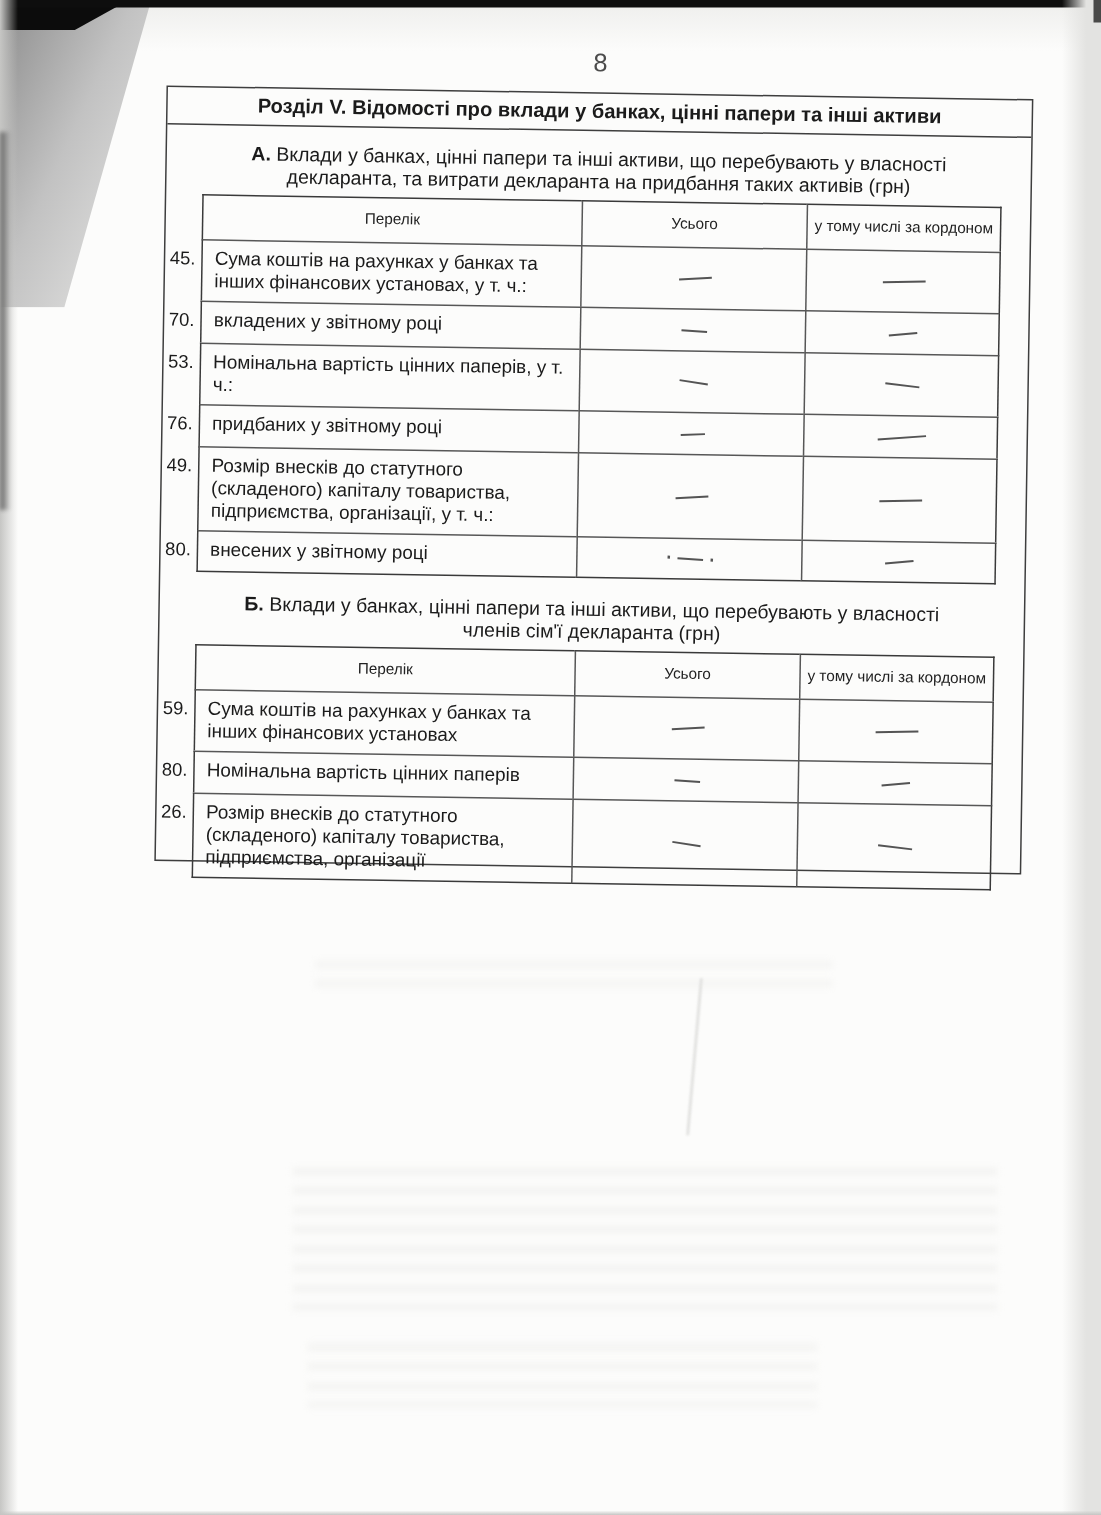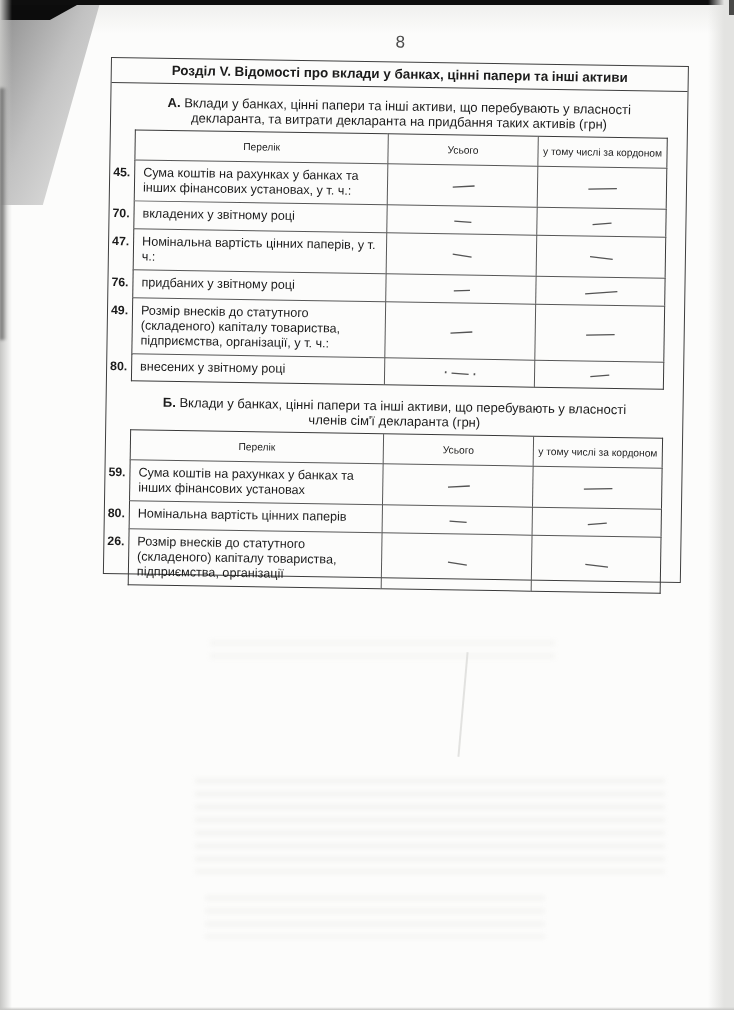--- a/index.html
+++ b/index.html
@@ -44,21 +44,21 @@
   .form-box{box-sizing:border-box;border:1.6px solid #3e3e3e;height:517px;}
   .box-title{border-bottom:1.6px solid #3e3e3e;text-align:center;font-weight:bold;
     font-size:13.4px;padding:4px 6px 5px;}
   .part-heading{text-align:center;font-size:13px;line-height:15px;
     margin:11px auto 5px;max-width:505px;}
   .part-heading.pb{margin-top:13px;}
   .pfx{font-weight:bold;}
   
   .dtable{display:grid;grid-template-columns:22px 253px 150px 130px;margin-left:2px;}
   .trow{display:contents;}
-  .tnum{font-weight:bold;font-size:12.3px;padding:6px 0 0 1px;}
+  .tnum{font-weight:normal;font-size:12.3px;padding:6px 0 0 1px;}
   .tc{box-sizing:border-box;border-left:1px solid #575757;border-top:1px solid #575757;
     padding:5px 8px;font-size:12.6px;line-height:15px;min-height:28px;background:transparent;}
   .tc.c1{border-left-width:1.5px;border-left-color:#3a3a3a;}
   .tc.last{border-right:1.5px solid #3a3a3a;}
   .tc.top{border-top-width:1.5px;border-top-color:#3a3a3a;}
   .tc.bot{border-bottom:1.5px solid #3a3a3a;}
   .tc.hd{display:flex;align-items:center;justify-content:center;text-align:center;
     font-size:10.2px;color:#222;min-height:30px;padding:2px 4px;}
   .tc.val{display:flex;align-items:center;justify-content:center;}
   .hmark{display:inline-block;font-size:19px;line-height:8px;color:#545454;
@@ -119,21 +119,21 @@
     <div class="tc c1 tlabel">вкладених у звітному році</div>
     <div class="tc val m-total">
             <span class="hmark">—</span>
           </div>
     <div class="tc val m-abroad last">
             <span class="hmark">—</span>
           </div>
   </div>
 
   <div class="trow v3">
-    <div class="tnum">47.</div>
+    <div class="tnum">53.</div>
     <div class="tc c1 tlabel">Номінальна вартість цінних паперів, у т. ч.:</div>
     <div class="tc val m-total">
             <span class="hmark">—</span>
           </div>
     <div class="tc val m-abroad last">
             <span class="hmark">—</span>
           </div>
   </div>
 
   <div class="trow v4">

